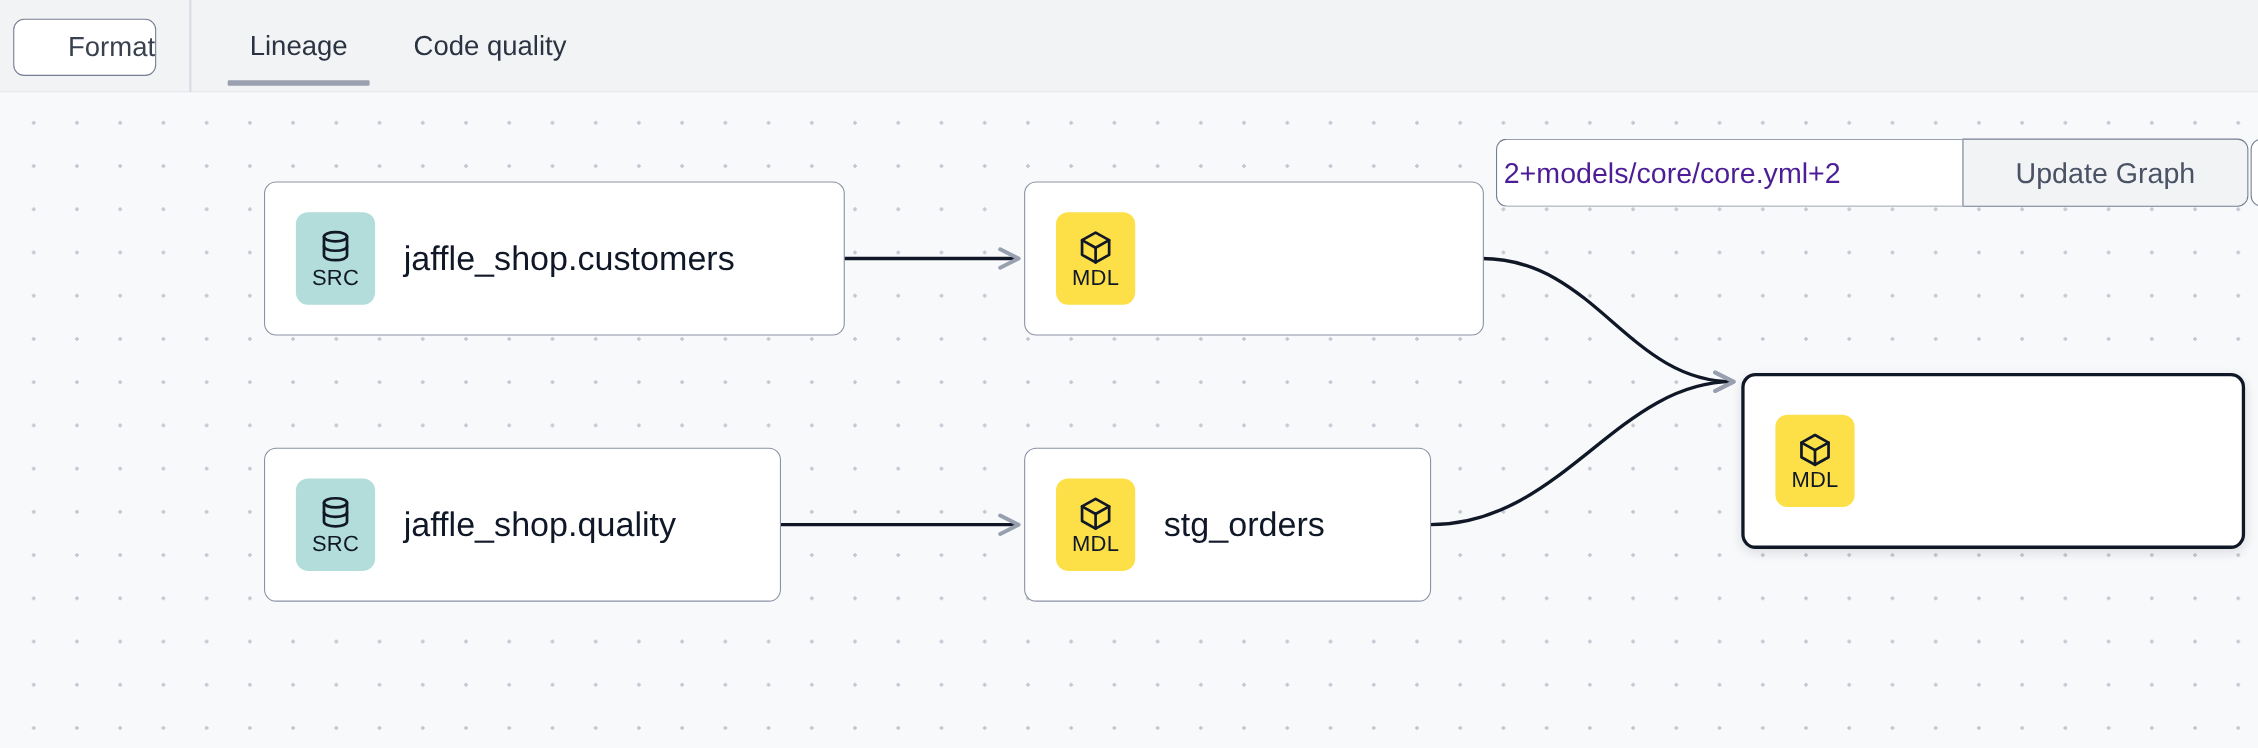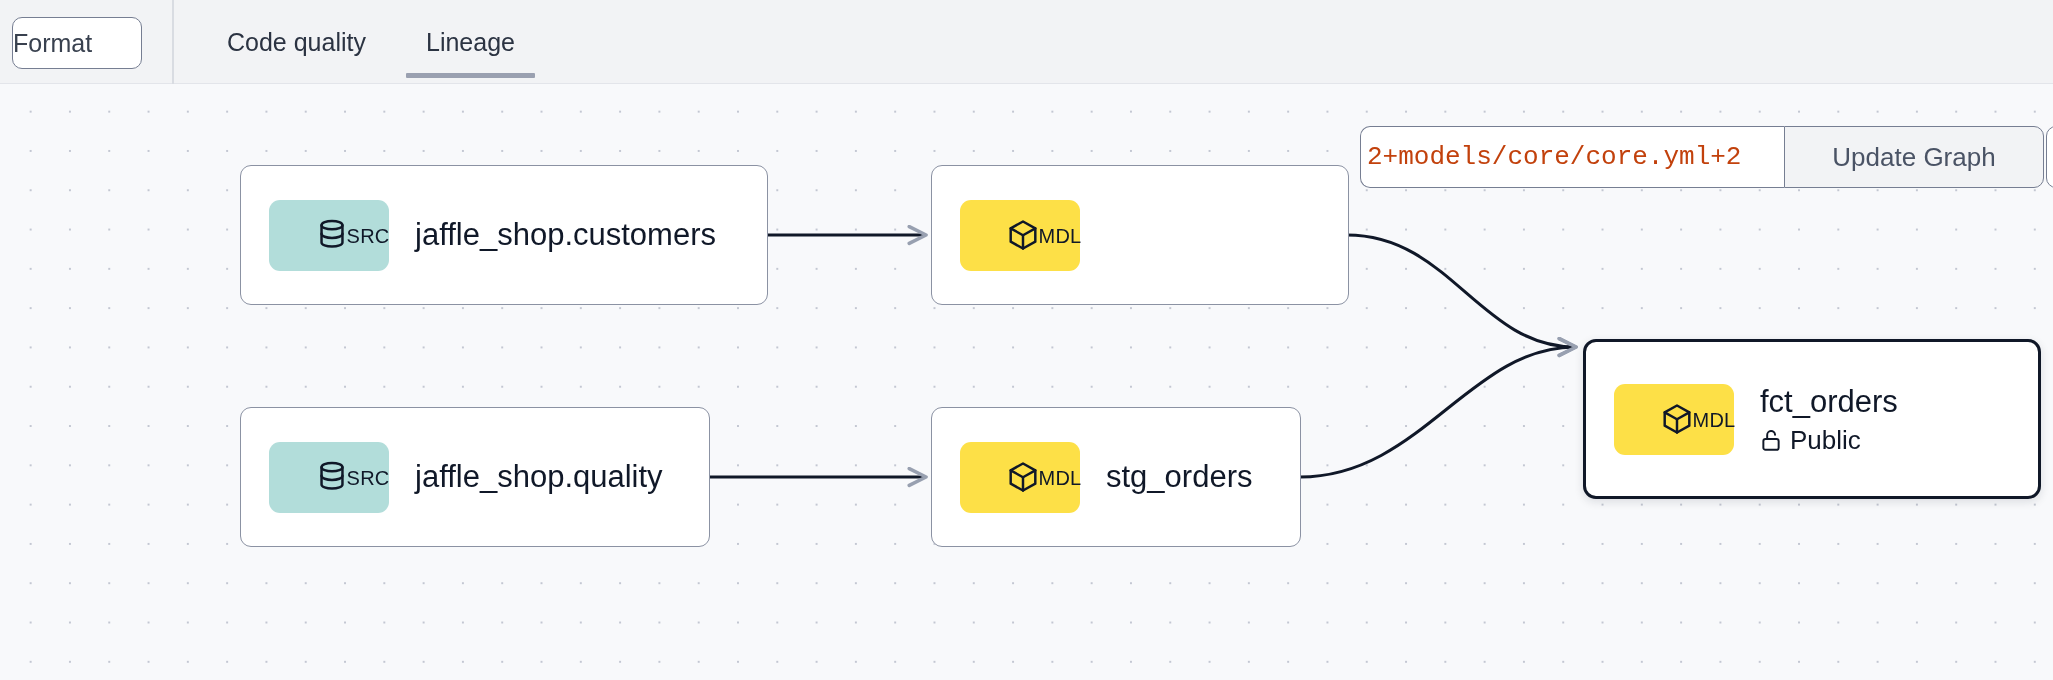--- a/index.html
+++ b/index.html
@@ -35,21 +35,21 @@
     top: 17px;
     width: 130px;
     height: 52px;
     background: #ffffff;
     border: 1.6px solid #767e92;
     border-radius: 10px;
     color: #39414f;
     font-size: 25px;
     display: flex;
     align-items: center;
-    justify-content: flex-start;
+    justify-content: flex-end;
     cursor: pointer;
     box-sizing: border-box;
   }
   .topbar-divider {
     position: absolute;
     left: 172px;
     top: 0;
     width: 1.5px;
     height: 84px;
     background: #d9dce2;
@@ -119,29 +119,29 @@
     box-sizing: border-box;
     cursor: pointer;
   }
   .node.selected {
     border: 3px solid #101828;
     border-radius: 13px;
     box-shadow: 0 3px 10px rgba(16,24,40,0.12);
   }
   .badge {
     width: 72px;
-    height: 71px;
+    height: 84px;
     border-radius: 11px;
     flex: 0 0 auto;
     display: flex;
+    flex-direction: column;
     align-items: center;
     justify-content: center;
     margin-left: 28px;
     color: #101828;
-    padding-left: 48px;
   }
   .badge.src { background: #b2ddda; }
   .badge.mdl { background: #fde047; }
   .badge .glyph {
     height: 34px;
     display: flex;
     align-items: center;
     justify-content: center;
   }
   .badge .btxt {
@@ -183,23 +183,23 @@
     align-items: stretch;
     z-index: 5;
   }
   .filter-input {
     width: 424px;
     height: 62px;
     background: #ffffff;
     border: 1.6px solid #767e92;
     border-right: none;
     border-radius: 10px 0 0 10px;
-    font-family: Liberation Mono, monospace;
+    font-family: Liberation Sans, sans-serif;
     font-size: 26px;
-    color: #c2410c;
+    color: #4c1d95;
     padding: 0 6px;
     box-sizing: border-box;
     outline: none;
   }
   .update-btn {
     width: 260px;
     height: 62px;
     background: #f2f3f5;
     border: 1.6px solid #767e92;
     border-radius: 0 10px 10px 0;
@@ -232,26 +232,26 @@
 
   <div class="topbar">
 
     <div class="format-btn">
       <span>Format</span>
     </div>
 
     <div class="topbar-divider"></div>
 
     <div class="tabs">
+      <div class="tab active">
+        <span>Lineage</span>
+        <span class="underline"></span>
+      </div>
       <div class="tab">
         <span>Code quality</span>
-        <span class="underline"></span>
-      </div>
-      <div class="tab active">
-        <span>Lineage</span>
         <span class="underline"></span>
       </div>
     </div>
   </div>
 
   <div class="canvas">
 
     <svg class="edges" viewBox="0 0 2053 596" width="2053" height="596">
       <defs>
         <marker id="arrow" viewBox="0 0 10 10" refX="8.5" refY="5" markerWidth="7" markerHeight="7" orient="auto-start-reverse">
@@ -333,32 +333,20 @@
       <div class="badge mdl">
         <span class="glyph">
           <svg width="32" height="32" viewBox="0 0 26 26" fill="none" stroke="#101828" stroke-width="2" stroke-linecap="round" stroke-linejoin="round">
             <path d="M13 2 L23 7.6 V18.4 L13 24 L3 18.4 V7.6 Z"></path>
             <path d="M3 7.6 L13 13.2 L23 7.6"></path>
             <path d="M13 13.2 V24"></path>
           </svg>
         </span>
         <span class="btxt">MDL</span>
       </div>
-      <div class="node-body">
-        <div class="node-title">fct_orders</div>
-        <div class="node-sub">
-          <span style="display:flex;align-items:center;">
-            <svg width="22" height="24" viewBox="0 0 20 22" fill="none" stroke="#101828" stroke-width="1.8" stroke-linecap="round" stroke-linejoin="round">
-              <rect x="3" y="10" width="14" height="10" rx="2"></rect>
-              <path d="M6.5 10 V6.6 A3.6 3.6 0 0 1 13.7 6.2"></path>
-            </svg>
-          </span>
-          <span>Public</span>
-        </div>
-      </div>
     </div>
 
     <div class="filter-group" style="top:42px;">
       <input class="filter-input" type="text" value="2+models/core/core.yml+2" style="">
       <div class="update-btn">
         <span>Update Graph</span>
       </div>
     </div>
 
     <div class="edge-btn-partial" style="top:42px;"></div>

